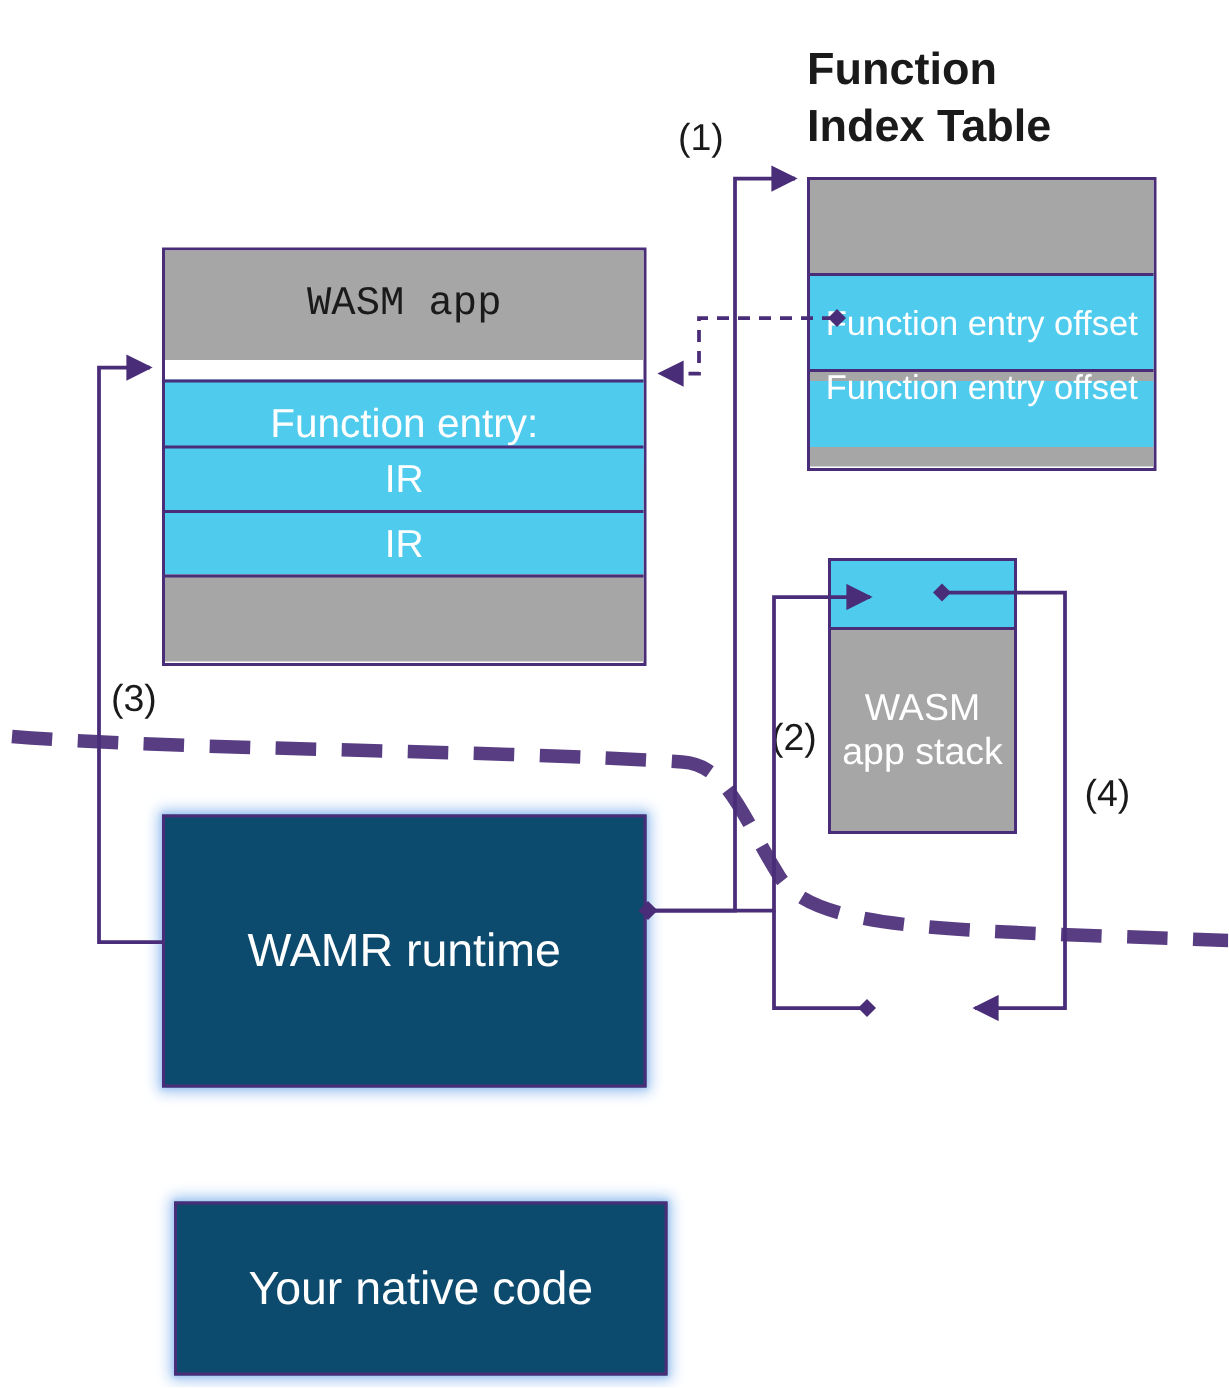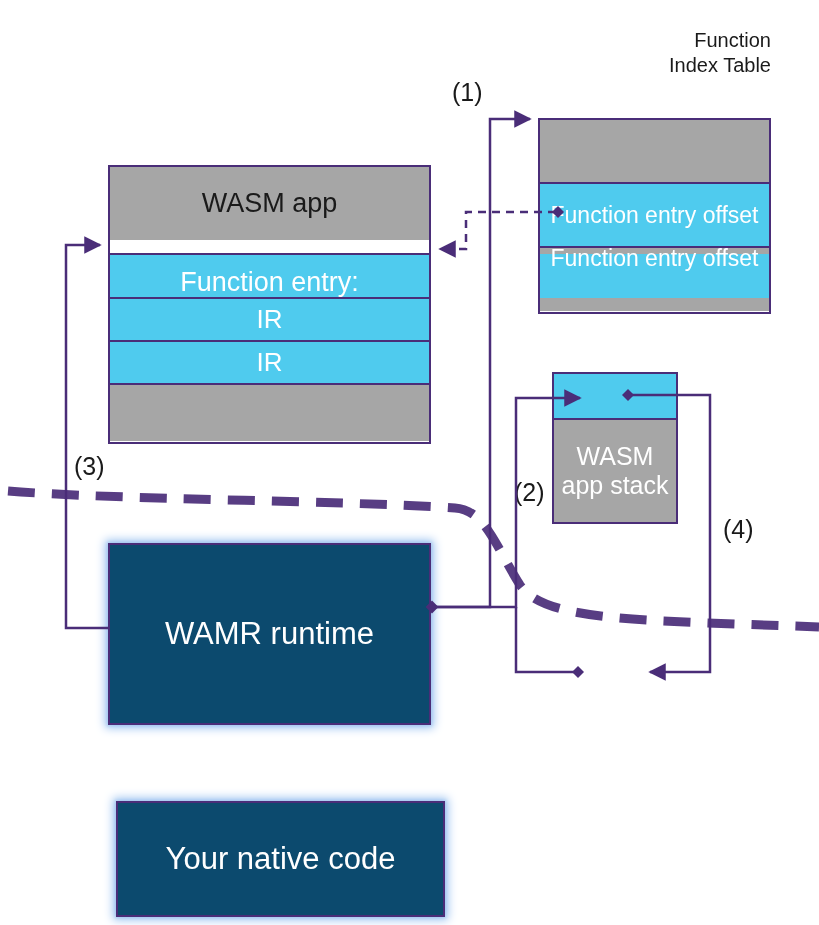--- a/index.html
+++ b/index.html
@@ -53,25 +53,26 @@
   .label-step {
     position: absolute;
     color: #1a1a1a;
     font-size: 25px;
     font-family: "Liberation Sans", sans-serif;
     white-space: nowrap;
   }
 
   .title-block {
     position: absolute;
-    text-align: right;
+    text-align: left;
     color: #1a1a1a;
-    font-size: 20px;
+    font-size: 30px;
     line-height: 1.25;
     white-space: nowrap;
+    font-weight: bold;
   }
 
   
   #wasm-app-box { left: 108px; top: 165px; width: 323px; height: 279px; }
   .wa-row {
     position: absolute;
     left: 0;
     width: 100%;
     box-sizing: border-box;
     display: flex;
@@ -88,21 +89,21 @@
     box-sizing: border-box;
     display: flex;
     align-items: center;
     justify-content: center;
     color: #ffffff;
     font-size: 23px;
     line-height: 1.05;
   }
 
   
-  #wasm-app-stack { left: 552px; top: 372px; width: 126px; height: 152px; }
+  #wasm-app-stack { left: 552px; top: 372px; width: 126px; height: 184px; }
   #native-stack   { left: 552px; top: 648px; width: 126px; height: 181px; }
   .stack-head {
     position: absolute; left: 0; top: 0; width: 100%;
     box-sizing: border-box;
   }
   .stack-body {
     position: absolute; left: 0; width: 100%;
     box-sizing: border-box;
     display: flex; align-items: center; justify-content: center;
     color: #fff; font-size: 25px; line-height: 1.15;
@@ -112,21 +113,21 @@
 <body>
 
 <div id="stage">
 
   <div class="title-block" id="fit-title" style="left:538px; top:28px; width:233px;">
     <div>Function</div>
     <div>Index Table</div>
   </div>
 
   <div class="box bordered" id="wasm-app-box">
-    <div class="wa-row gray" style="top:0; height:73px;">
+    <div class="wa-row gray" style="top:0; height:73px;font-family:Liberation Mono, monospace;">
       <span class="txt-dark" style="font-size:27px;">WASM app</span>
     </div>
     <div class="wa-row cyan" style="top:73px; height:57px; border-top:2.5px solid #4A2D78;margin-top:13px;">
       <span class="txt-white" style="font-size:27px;">Function entry:</span>
     </div>
     <div class="wa-row cyan" style="top:130px; height:43px; border-top:2.5px solid #4A2D78;">
       <span class="txt-white" style="font-size:26px;">IR</span>
     </div>
     <div class="wa-row cyan" style="top:173px; height:43px; border-top:2.5px solid #4A2D78;">
       <span class="txt-white" style="font-size:26px;">IR</span>

